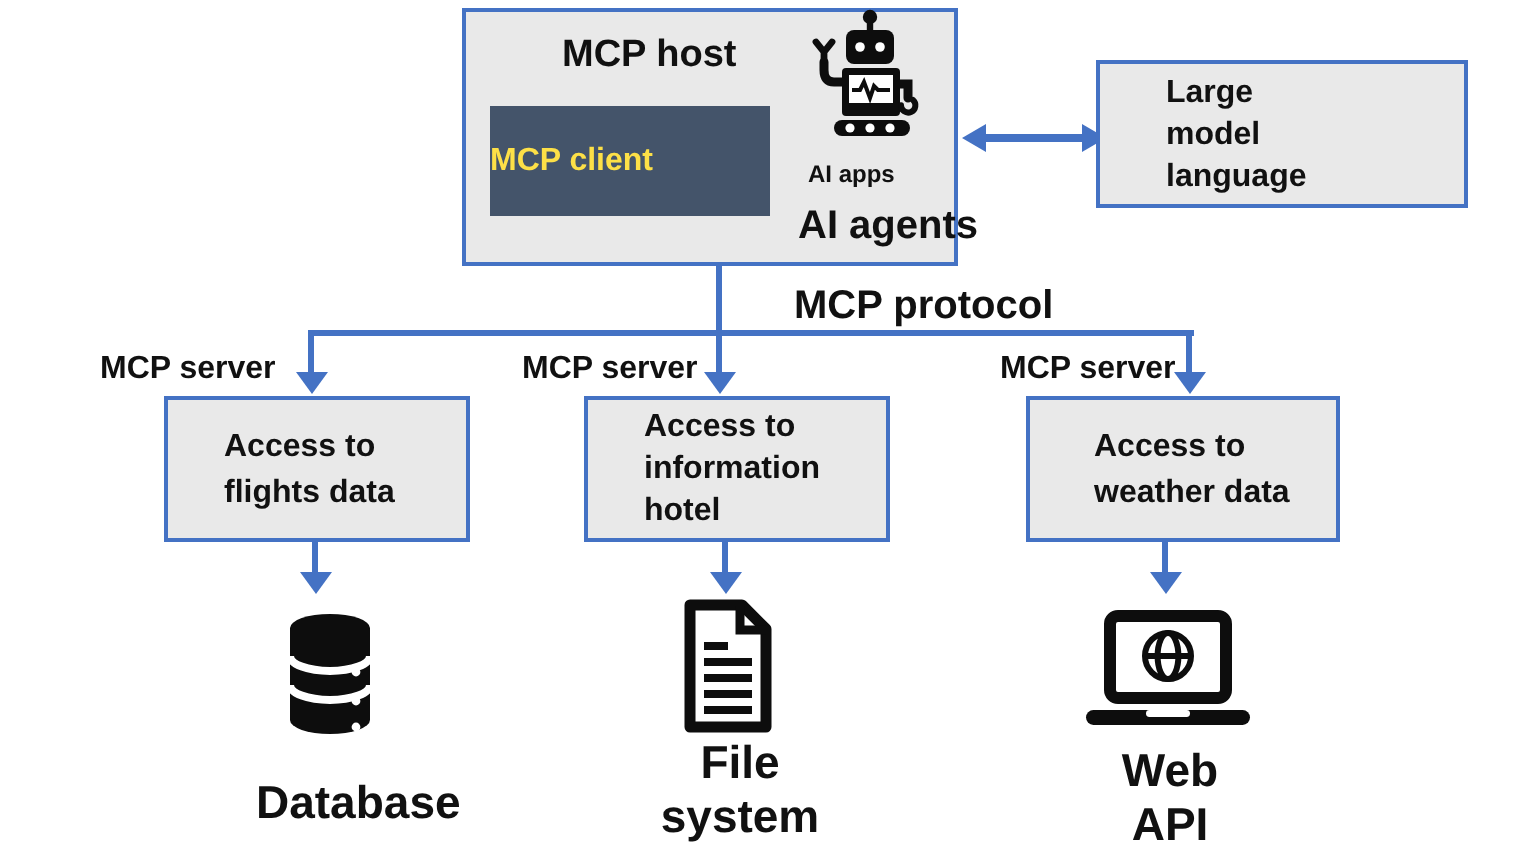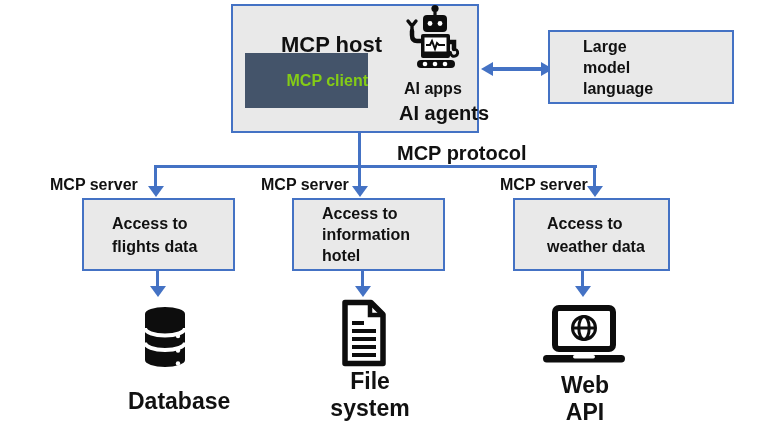--- a/index.html
+++ b/index.html
@@ -18,27 +18,27 @@
     border:2px solid #4472C4;
     box-sizing:border-box;
   }
   .host-box{left:231px;top:4px;width:248px;height:129px;}
   .llm-box{
     left:548px;top:30px;width:186px;height:74px;
     display:flex;flex-direction:column;justify-content:center;
     padding-left:33px;font-size:16px;font-weight:bold;line-height:21px;
   }
   .client-box{
-    left:245px;top:53px;width:123px;height:55px;
+    left:245px;top:53px;width:140px;height:55px;
     background:#44546A;
-    display:flex;align-items:center;justify-content:flex-end;
-    color:#84cc16;font-size:16px;font-weight:bold;
-  }
-  .host-title{left:281px;top:17px;font-size:22px;font-weight:bold;margin-top:15px;}
-  .ai-label-1{left:404px;top:80px;font-size:16px;font-weight:bold;}
+    display:flex;align-items:center;justify-content:flex-start;
+    color:#fde047;font-size:16px;font-weight:bold;
+  }
+  .host-title{left:281px;top:17px;font-size:19px;font-weight:bold;}
+  .ai-label-1{left:404px;top:80px;font-size:12px;font-weight:bold;}
   .ai-label-2{left:399px;top:102px;font-size:20px;font-weight:bold;}
   
   .line{background:#4472C4;}
   .host-drop{left:358px;top:133px;width:3px;height:34px;}
   .bus{left:154px;top:165px;width:443px;height:3px;}
   .drop-left{left:154px;top:165px;width:3px;height:22px;}
   .drop-mid{left:358px;top:165px;width:3px;height:22px;}
   .drop-right{left:593px;top:165px;width:3px;height:22px;}
   .arrow-down{
     width:0;height:0;

